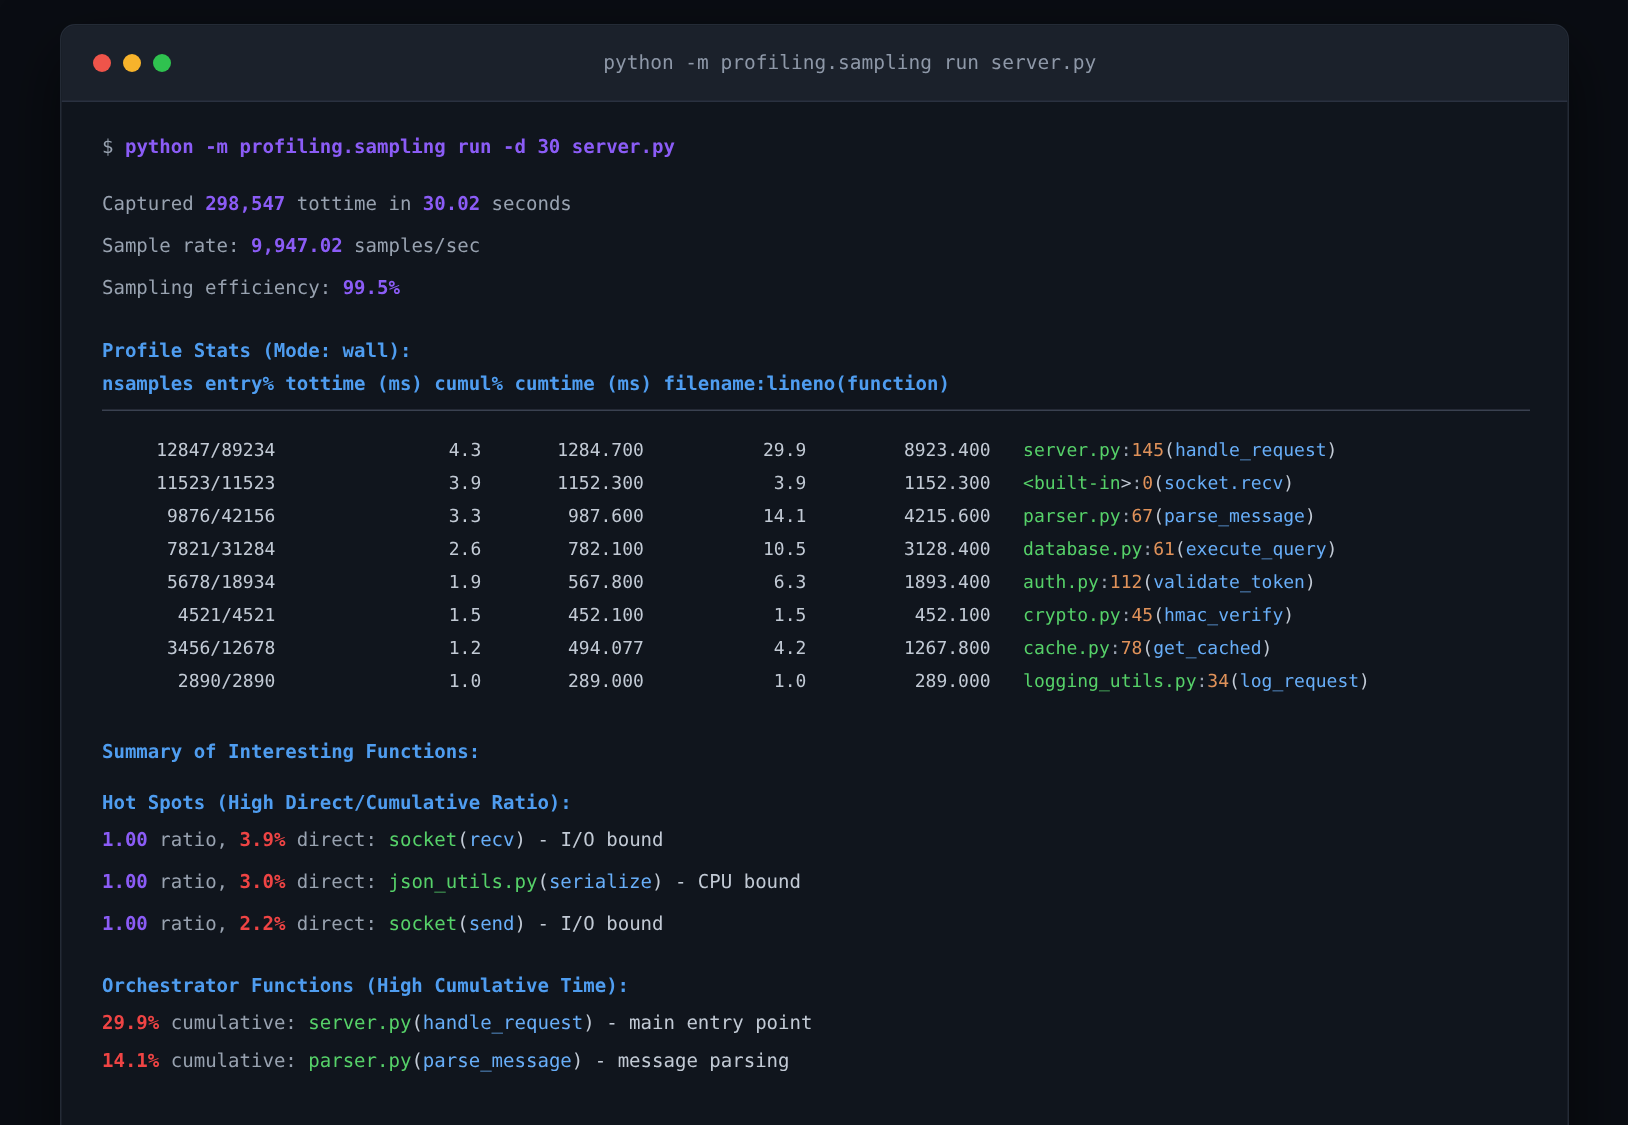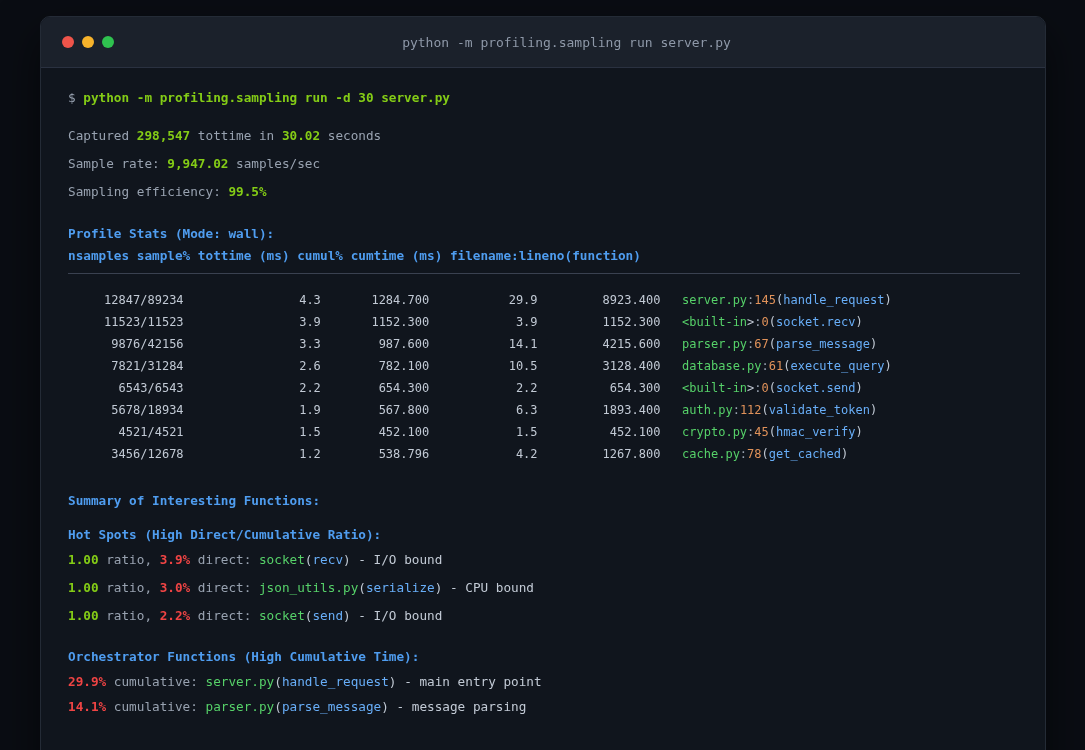--- a/index.html
+++ b/index.html
@@ -20,21 +20,21 @@
   .dot.yellow{background:#f7b32b;}
   .dot.green{background:#2fc24f;}
   .title{flex:1;text-align:center;color:#8e98a8;font-size:13px;padding-right:26px;}
   .body{padding:20px 27px 0 27px;}
   .line{white-space:pre;line-height:20px;font-size:12.7px;color:#98a2b0;}
   .row{white-space:pre;line-height:22px;font-size:12px;color:#c2cad5;}
   
   .g{color:#98a2b0;}
   .wh{color:#c2cad5;}
   .grn{color:#56d169;}
-  .grnb{color:#84cc16;font-weight:bold;}
+  .grnb{color:#8b5cf6;font-weight:bold;}
   .blu{color:#4f9df0;font-weight:bold;}
   .fn{color:#68aef8;}
   .org{color:#ef4444;font-weight:bold;}
   .orgr{color:#e0925a;}
   .heading{font-weight:bold;}
   
   .c1{display:inline-block;width:16ch;text-align:right;}
   .c2{display:inline-block;width:19ch;text-align:right;}
   .c3{display:inline-block;width:15ch;text-align:right;}
   .c4{display:inline-block;width:15ch;text-align:right;}
@@ -63,32 +63,32 @@
 
     <div class="line"><span class="g">$ </span><span class="grnb">python -m profiling.sampling run -d 30 server.py</span></div>
 
     <div class="line mt18"><span class="g">Captured </span><span class="grnb">298,547</span><span class="g"> tottime in </span><span class="grnb">30.02</span><span class="g"> seconds</span></div>
 
     <div class="line mt8"><span class="g">Sample rate: </span><span class="grnb">9,947.02</span><span class="g"> samples/sec</span></div>
 
     <div class="line mt8"><span class="g">Sampling efficiency: </span><span class="grnb">99.5%</span></div>
 
     <div class="line mt22 blu heading">Profile Stats (Mode: wall):</div>
-    <div class="line mt2 blu heading">nsamples sample% tottime (ms) cumul% cumtime (ms) filename:lineno(function)</div>
+    <div class="line mt2 blu heading">nsamples entry% tottime (ms) cumul% cumtime (ms) filename:lineno(function)</div>
     <hr class="divider">
 
     <div class="rows">
       <div class="row"><span class="c1">12847/89234</span><span class="c2">4.3</span><span class="c3">1284.700</span><span class="c4">29.9</span><span class="c5">8923.400</span><span class="grn">server.py</span><span class="wh"></span><span class="g">:</span><span class="orgr">145</span><span class="wh">(</span><span class="fn">handle_request</span><span class="wh">)</span></div>
       <div class="row"><span class="c1">11523/11523</span><span class="c2">3.9</span><span class="c3">1152.300</span><span class="c4">3.9</span><span class="c5">1152.300</span><span class="grn">&lt;built-in</span><span class="wh">&gt;</span><span class="g">:</span><span class="orgr">0</span><span class="wh">(</span><span class="fn">socket.recv</span><span class="wh">)</span></div>
       <div class="row"><span class="c1">9876/42156</span><span class="c2">3.3</span><span class="c3">987.600</span><span class="c4">14.1</span><span class="c5">4215.600</span><span class="grn">parser.py</span><span class="wh"></span><span class="g">:</span><span class="orgr">67</span><span class="wh">(</span><span class="fn">parse_message</span><span class="wh">)</span></div>
       <div class="row"><span class="c1">7821/31284</span><span class="c2">2.6</span><span class="c3">782.100</span><span class="c4">10.5</span><span class="c5">3128.400</span><span class="grn">database.py</span><span class="wh"></span><span class="g">:</span><span class="orgr">61</span><span class="wh">(</span><span class="fn">execute_query</span><span class="wh">)</span></div>
-      <div class="row"><span class="c1">6543/6543</span><span class="c2">2.2</span><span class="c3">654.300</span><span class="c4">2.2</span><span class="c5">654.300</span><span class="grn">&lt;built-in</span><span class="wh">&gt;</span><span class="g">:</span><span class="orgr">0</span><span class="wh">(</span><span class="fn">socket.send</span><span class="wh">)</span></div>
       <div class="row"><span class="c1">5678/18934</span><span class="c2">1.9</span><span class="c3">567.800</span><span class="c4">6.3</span><span class="c5">1893.400</span><span class="grn">auth.py</span><span class="wh"></span><span class="g">:</span><span class="orgr">112</span><span class="wh">(</span><span class="fn">validate_token</span><span class="wh">)</span></div>
       <div class="row"><span class="c1">4521/4521</span><span class="c2">1.5</span><span class="c3">452.100</span><span class="c4">1.5</span><span class="c5">452.100</span><span class="grn">crypto.py</span><span class="wh"></span><span class="g">:</span><span class="orgr">45</span><span class="wh">(</span><span class="fn">hmac_verify</span><span class="wh">)</span></div>
-      <div class="row"><span class="c1">3456/12678</span><span class="c2">1.2</span><span class="c3">538.796</span><span class="c4">4.2</span><span class="c5">1267.800</span><span class="grn">cache.py</span><span class="wh"></span><span class="g">:</span><span class="orgr">78</span><span class="wh">(</span><span class="fn">get_cached</span><span class="wh">)</span></div>
+      <div class="row"><span class="c1">3456/12678</span><span class="c2">1.2</span><span class="c3">494.077</span><span class="c4">4.2</span><span class="c5">1267.800</span><span class="grn">cache.py</span><span class="wh"></span><span class="g">:</span><span class="orgr">78</span><span class="wh">(</span><span class="fn">get_cached</span><span class="wh">)</span></div>
+      <div class="row"><span class="c1">2890/2890</span><span class="c2">1.0</span><span class="c3">289.000</span><span class="c4">1.0</span><span class="c5">289.000</span><span class="grn">logging_utils.py</span><span class="wh"></span><span class="g">:</span><span class="orgr">34</span><span class="wh">(</span><span class="fn">log_request</span><span class="wh">)</span></div>
     </div>
 
     <div class="line mt26 blu heading">Summary of Interesting Functions:</div>
     <div class="line mt14 blu heading">Hot Spots (High Direct/Cumulative Ratio):</div>
 
     <div class="line mt5"><span class="grnb">1.00</span><span class="g"> ratio, </span><span class="org">3.9%</span><span class="g"> direct: </span><span class="grn">socket</span><span class="wh">(</span><span class="fn">recv</span><span class="wh">)</span><span class="wh"> - I/O bound</span></div>
     <div class="line mt8"><span class="grnb">1.00</span><span class="g"> ratio, </span><span class="org">3.0%</span><span class="g"> direct: </span><span class="grn">json_utils.py</span><span class="wh">(</span><span class="fn">serialize</span><span class="wh">)</span><span class="wh"> - CPU bound</span></div>
     <div class="line mt8"><span class="grnb">1.00</span><span class="g"> ratio, </span><span class="org">2.2%</span><span class="g"> direct: </span><span class="grn">socket</span><span class="wh">(</span><span class="fn">send</span><span class="wh">)</span><span class="wh"> - I/O bound</span></div>
 
     <div class="line mt21 blu heading">Orchestrator Functions (High Cumulative Time):</div>

